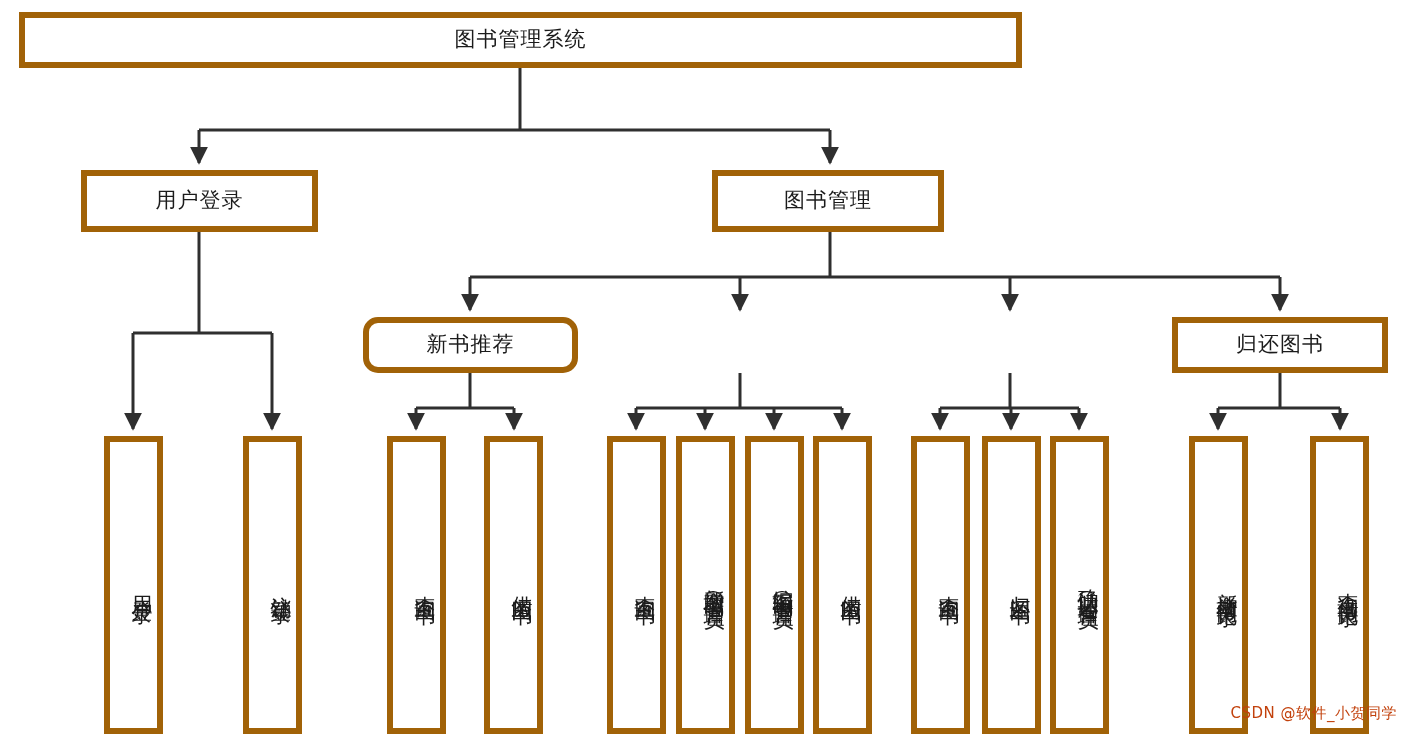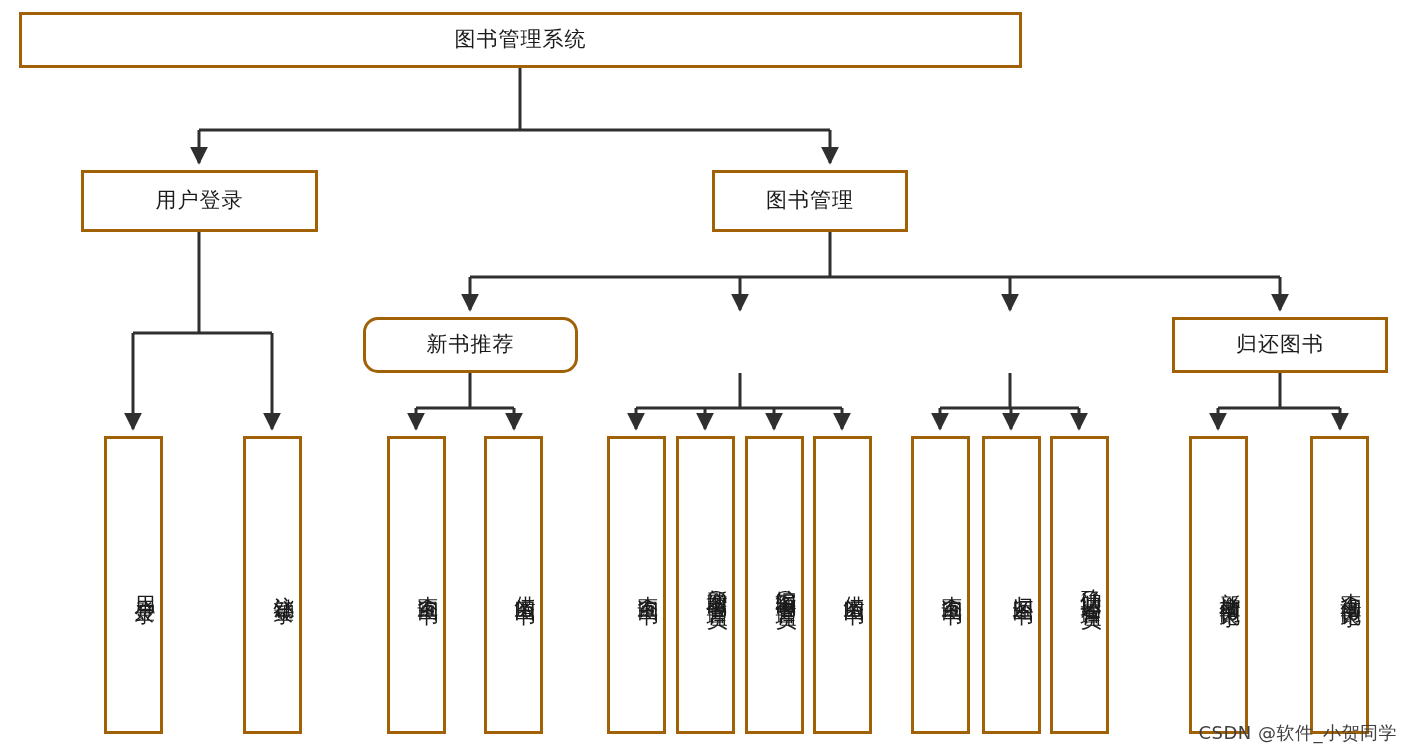--- a/index.html
+++ b/index.html
@@ -22,21 +22,21 @@
     position: absolute;
     left: 0;
     top: 0;
     width: 1405px;
     height: 747px;
     pointer-events: none;
   }
   .node {
     position: absolute;
     box-sizing: border-box;
-    border: 3px solid #a16207;
+    border: 6px solid #a16207;
     background: #ffffff;
     display: flex;
     align-items: center;
     justify-content: center;
     text-align: center;
     color: #1b1b1b;
     letter-spacing: 1px;
   }
   .node.horiz {
     font-size: 21px;
@@ -55,23 +55,23 @@
   }
   .node.vert .vtext {
     writing-mode: vertical-rl;
     text-orientation: upright;
     display: block;
     white-space: nowrap;
   }
   #watermark {
     position: absolute;
     right: 8px;
-    bottom: 2px;
-    font-size: 18px;
-    color: #404040;
+    bottom: 24px;
+    font-size: 15px;
+    color: #c2410c;
     letter-spacing: 0.5px;
     white-space: nowrap;
   }
 </style>
 </head>
 <body>
 
 <div id="canvas">
 
   <svg id="wires" viewBox="0 0 1405 747" width="1405" height="747" xmlns="http://www.w3.org/2000/svg">
@@ -124,21 +124,21 @@
     </g>
   </svg>
 
   <div class="node horiz" style="left:19px; top:12px; width:1003px; height:56px;">
     <span>图书管理系统</span>
   </div>
 
   <div class="node horiz" style="left:81px; top:170px; width:237px; height:62px;">
     <span>用户登录</span>
   </div>
-  <div class="node horiz" style="left:712px; top:170px; width:196px; height:62px;">
+  <div class="node horiz" style="left:712px; top:170px; width:232px; height:62px;">
     <span>图书管理</span>
   </div>
 
   <div class="node horiz" style="left:363px; top:317px; width:215px; height:56px;border-radius:15px;">
     <span>新书推荐</span>
   </div>
   <div class="node horiz" style="left:1172px; top:317px; width:216px; height:56px;">
     <span>归还图书</span>
   </div>
 

